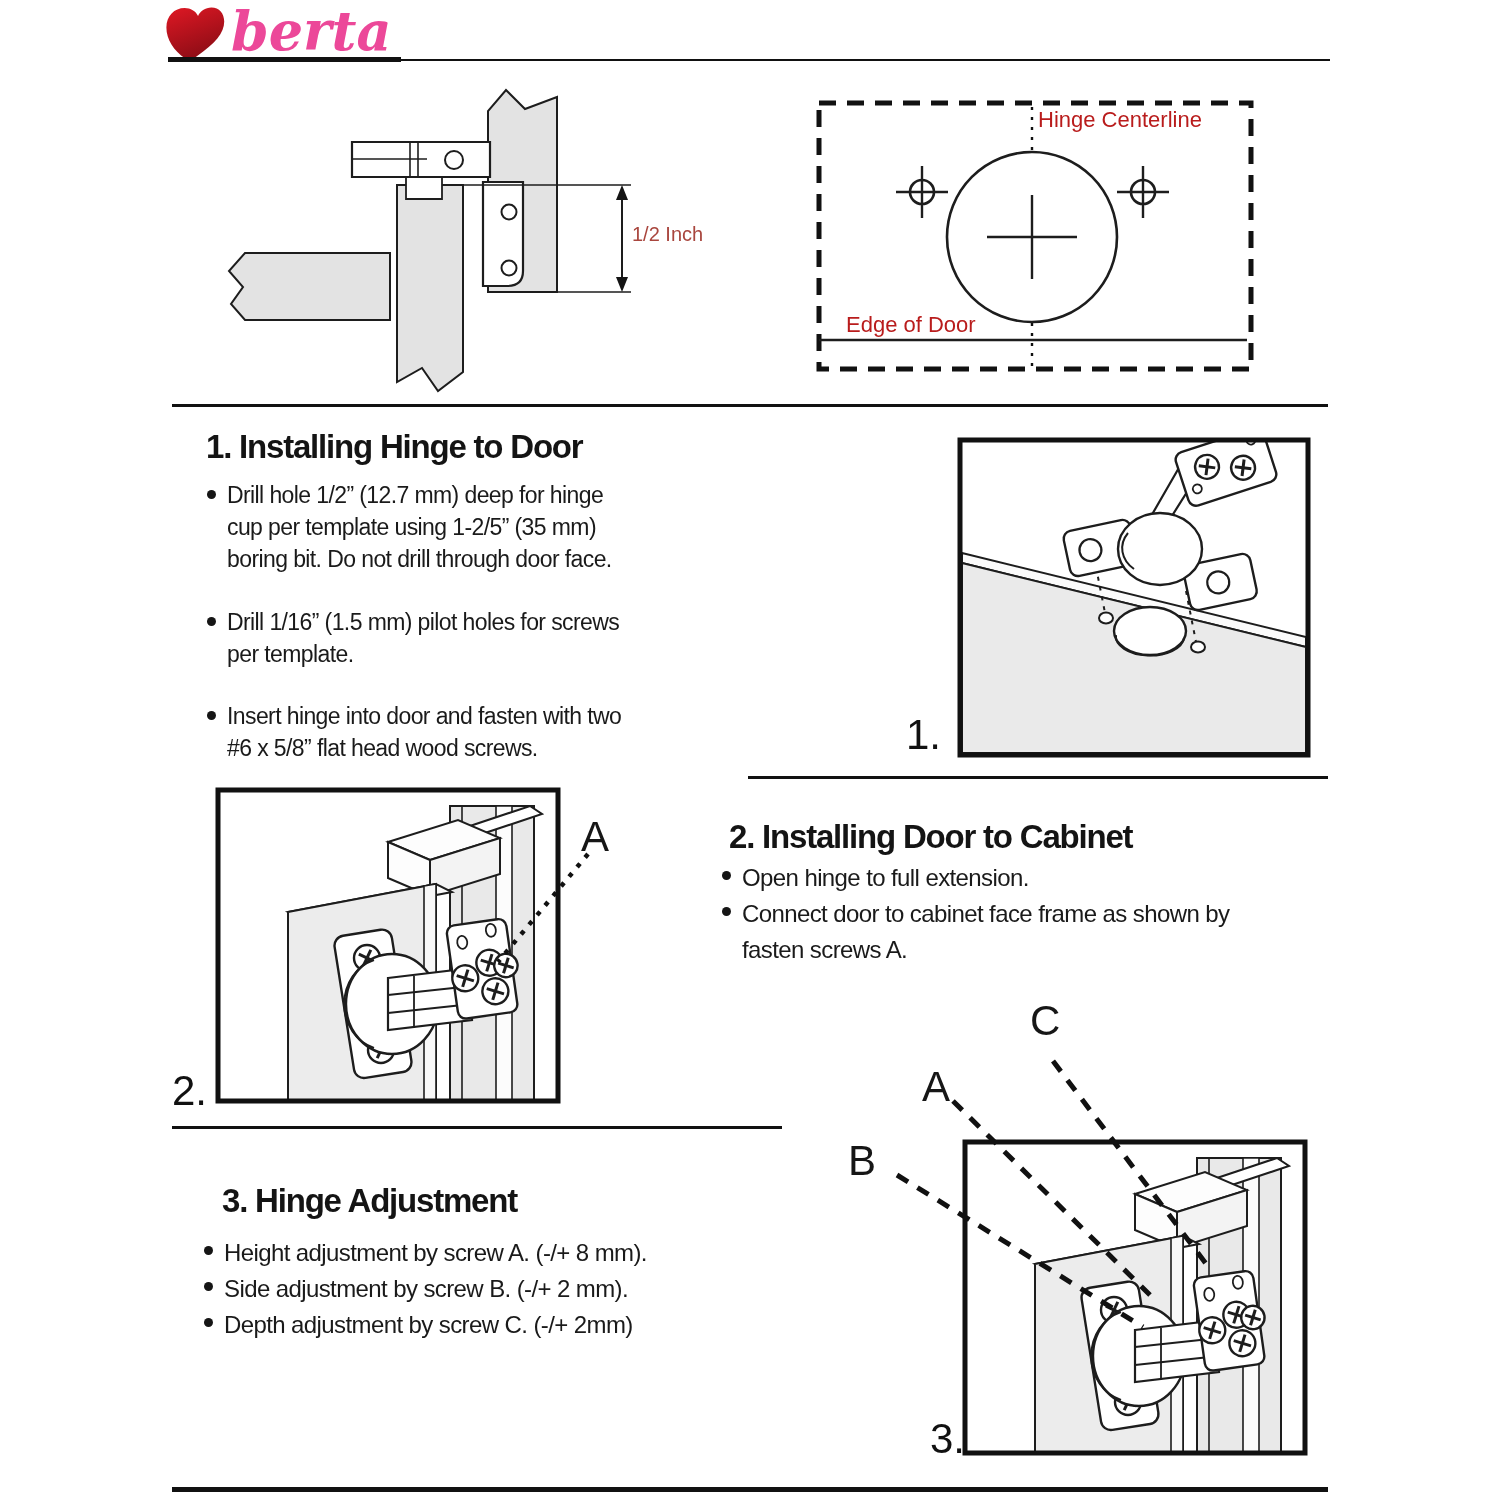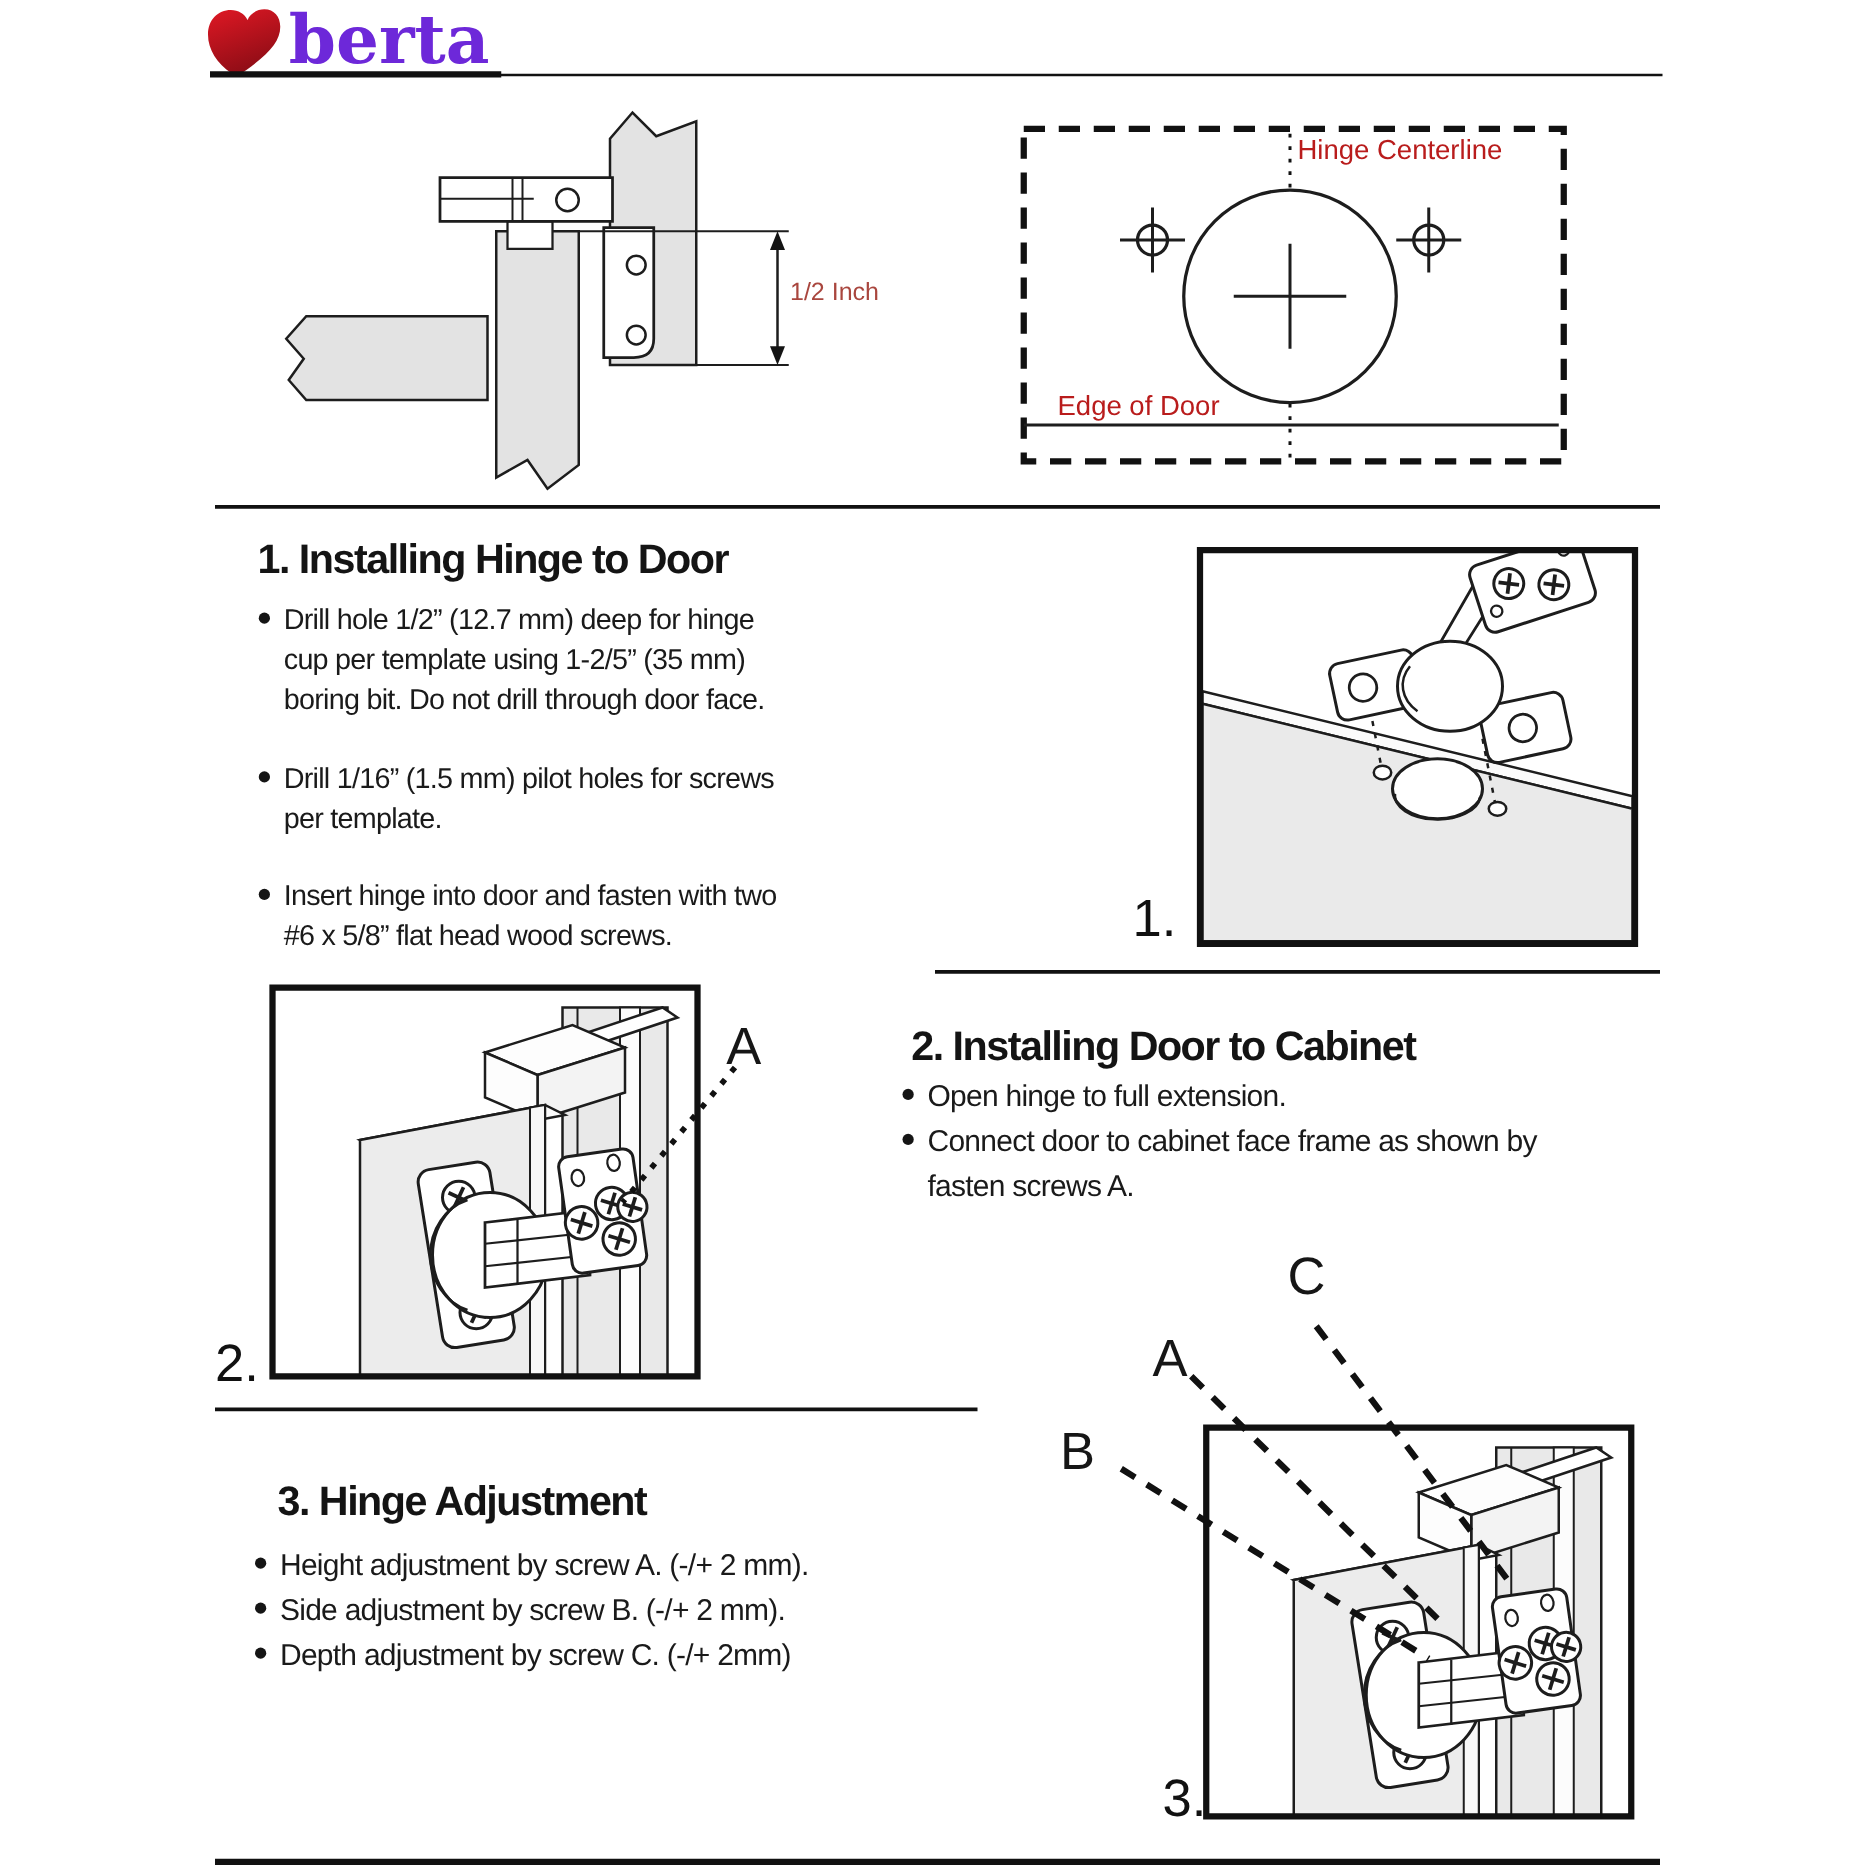--- a/index.html
+++ b/index.html
@@ -1,20 +1,20 @@
 <!DOCTYPE html>
 <html><head>
 <meta charset="utf-8">
 <style>
   html,body{margin:0;padding:0;background:#ffffff;}
   #page{position:relative;width:1497px;height:1497px;background:#fff;overflow:hidden;
         font-family:"Liberation Sans", sans-serif;color:#111;}
   .abs{position:absolute;}
   .rule{position:absolute;background:#111;}
-  .logo-text{font-family:"DejaVu Serif", serif;font-weight:700;font-size:54px;color:#6d28d9;letter-spacing:0px;line-height:1;}
+  .logo-text{font-family:"DejaVu Serif", serif;font-weight:700;font-size:54px;color:#ec4899;letter-spacing:0px;line-height:1;font-style:italic;}
   .sec-title{font-weight:700;font-size:33px;letter-spacing:-1.2px;color:#141414;white-space:nowrap;}
   .bullet{position:absolute;display:flex;align-items:flex-start;}
   .dot{flex:0 0 auto;width:9px;height:9px;border-radius:50%;background:#151515;margin-right:11px;margin-top:11px;}
   .btext{white-space:pre-line;letter-spacing:-0.6px;color:#1a1a1a;}
   .s1 .btext{font-size:23px;line-height:32px;width:480px;}
   .s2 .btext{font-size:24px;line-height:36px;width:590px;}
   .s3 .btext{font-size:24px;line-height:36px;width:540px;}
   .fig-label{font-size:42px;color:#111;line-height:1;}
   .callout{font-size:42px;color:#161616;line-height:1;}
   .diagram-label{font-size:22px;color:#b91c1c;white-space:nowrap;}
@@ -225,21 +225,21 @@
       </g>
     <line x1="388" y1="72" x2="298" y2="180" stroke="#111" stroke-width="4.5" stroke-dasharray="4.5 8"></line>
     <rect x="18" y="8" width="340" height="311" fill="none" stroke="#111" stroke-width="5"></rect>
   </svg>
   <div class="abs callout" style="left:581px;top:816px;">A</div>
   <div class="abs fig-label" style="left:172px;top:1070px;">2.</div>
 
   <div class="abs sec-title" style="left:222px;top:1182px;">3. Hinge Adjustment</div>
   <div class="bullet s3" style="left:204px;top:1235px;">
     <span class="dot"></span>
-    <span class="btext">Height adjustment by screw A. (-/+ 2 mm).</span>
+    <span class="btext">Height adjustment by screw A. (-/+ 8 mm).</span>
   </div>
   <div class="bullet s3" style="left:204px;top:1271px;">
     <span class="dot"></span>
     <span class="btext">Side adjustment by screw B. (-/+ 2 mm).</span>
   </div>
   <div class="bullet s3" style="left:204px;top:1307px;">
     <span class="dot"></span>
     <span class="btext">Depth adjustment by screw C. (-/+ 2mm)</span>
   </div>
 

